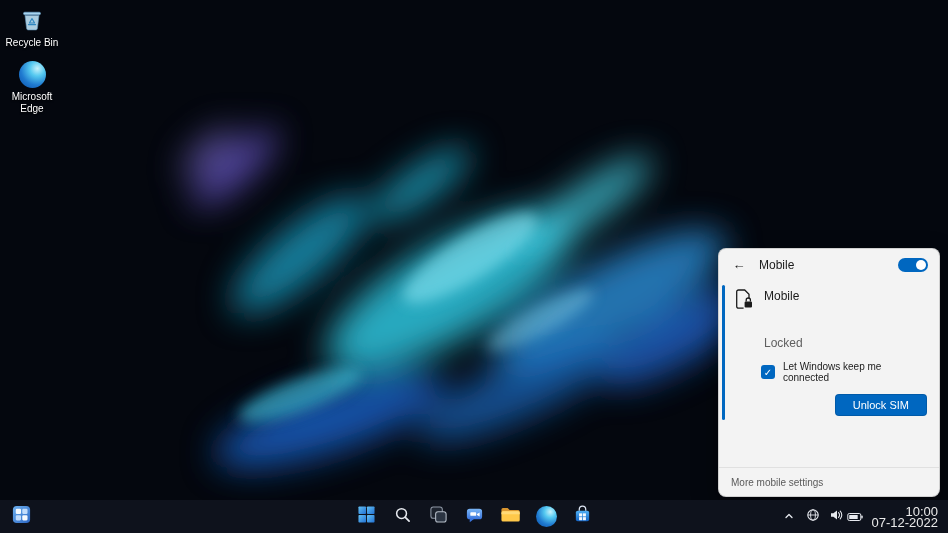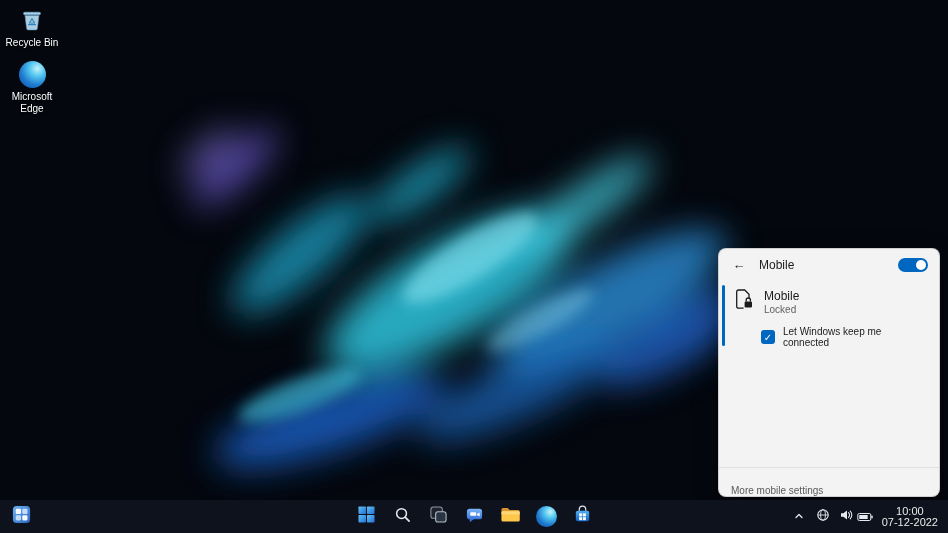--- a/index.html
+++ b/index.html
@@ -27,42 +27,42 @@
     display:flex; align-items:center; justify-content:center; cursor:pointer; border-radius:4px; }
   .fly-title { font-size:12px; margin-left:11px; }
   .toggle { margin-left:auto; width:30px; height:14px; border-radius:8px; background:var(--accent,#0067c0); position:relative; cursor:pointer; }
   .knob { position:absolute; right:2px; top:2px; width:10px; height:10px; border-radius:50%; background:#fff; }
 
   .sim-card-item { position:relative; flex:0 0 auto; padding-top:2px; }
   .accent-bar { position:absolute; left:3px; top:4px; bottom:2px; width:3px; border-radius:2px; background:var(--accent,#0067c0); }
   .sim-row { display:flex; align-items:flex-start; gap:10px; padding:5px 12px 2px 15px; }
   .sim-texts { display:flex; flex-direction:column; gap:1px; padding-top:1px; }
   .sim-title { font-size:12px; color:#1b1b1b; }
-  .sim-status { font-size:10px; color:#5f5f5f; }
+  .sim-status { font-size:12px; color:#5f5f5f;margin-top:32px; }
   .cb-row { display:flex; align-items:center; gap:8px; padding:9px 12px 0 42px; }
   .cb { width:14px; height:14px; border-radius:3px; background:var(--accent,#0067c0); color:#fff; font-size:10px;
     display:flex; align-items:center; justify-content:center; cursor:pointer; flex:0 0 auto; }
   .cb-label { font-size:10px; color:#1b1b1b; }
   .btn-row { display:flex; justify-content:flex-end; padding:11px 12px 6px; }
   .unlock-btn { background:var(--accent,#0067c0); color:#fff; border:1px solid rgba(0,0,0,0.12); border-radius:4px;
     font-size:11px; padding:4px 17px; cursor:pointer; }
   .fly-spacer { flex:1 1 auto; }
-  .fly-footer { flex:0 0 auto; height:29px; border-top:1px solid #e0e0e0; display:flex; align-items:flex-end; padding:0 12px; }
+  .fly-footer { flex:0 0 auto; height:29px; border-top:1px solid #e0e0e0; display:flex; align-items:center; padding:0 12px; }
   .footer-link { font-size:10px; color:#5a5a5a; cursor:pointer; }
 
   
   .taskbar { position:absolute; left:0; right:0; bottom:0; height:33px; background:rgba(15,19,29,0.96); }
   .tb-left { position:absolute; left:8px; top:0; height:100%; display:flex; align-items:center; }
   .tb-center { position:absolute; left:50%; top:0; transform:translateX(-50%); height:100%;
     display:flex; align-items:center; gap:10px; }
   .tb-btn { width:26px; height:26px; display:flex; align-items:center; justify-content:center; border-radius:4px; cursor:pointer; }
   .tray { position:absolute; right:4px; top:0; height:100%; display:flex; align-items:center; gap:7px; }
   .tray-btn { display:flex; align-items:center; justify-content:center; cursor:pointer; padding:2px; }
   .tray-group { display:flex; align-items:center; gap:4px; }
-  .clock { text-align:center; color:#eaeaea; font-size:11px; line-height:11px; padding:0 6px 0 2px; cursor:pointer; }
+  .clock { text-align:right; color:#eaeaea; font-size:13px; line-height:11px; padding:0 6px 0 2px; cursor:pointer; }
 </style>
 </head>
 <body>
 
 <div class="stage">
 
   <div class="wallpaper">
     <svg width="948" height="533" viewBox="0 0 948 533" preserveAspectRatio="none">
       <defs>
         <filter id="blurBig" x="-60%" y="-60%" width="220%" height="220%">
@@ -138,20 +138,23 @@
           <div class="sim-title">Mobile</div>
           <div class="sim-status">Locked</div>
         </div>
       </div>
       <div class="cb-row">
         <span class="cb">
           <span>✓</span>
         </span>
         <span class="cb-label">Let Windows keep me connected</span>
       </div>
+      <div class="btn-row">
+        <button class="unlock-btn">Unlock SIM</button>
+      </div>
     </div>
 
     <div class="fly-spacer"></div>
 
     <div class="fly-footer">
       <span class="footer-link">More mobile settings</span>
     </div>
   </div>
 
   <div class="taskbar">

